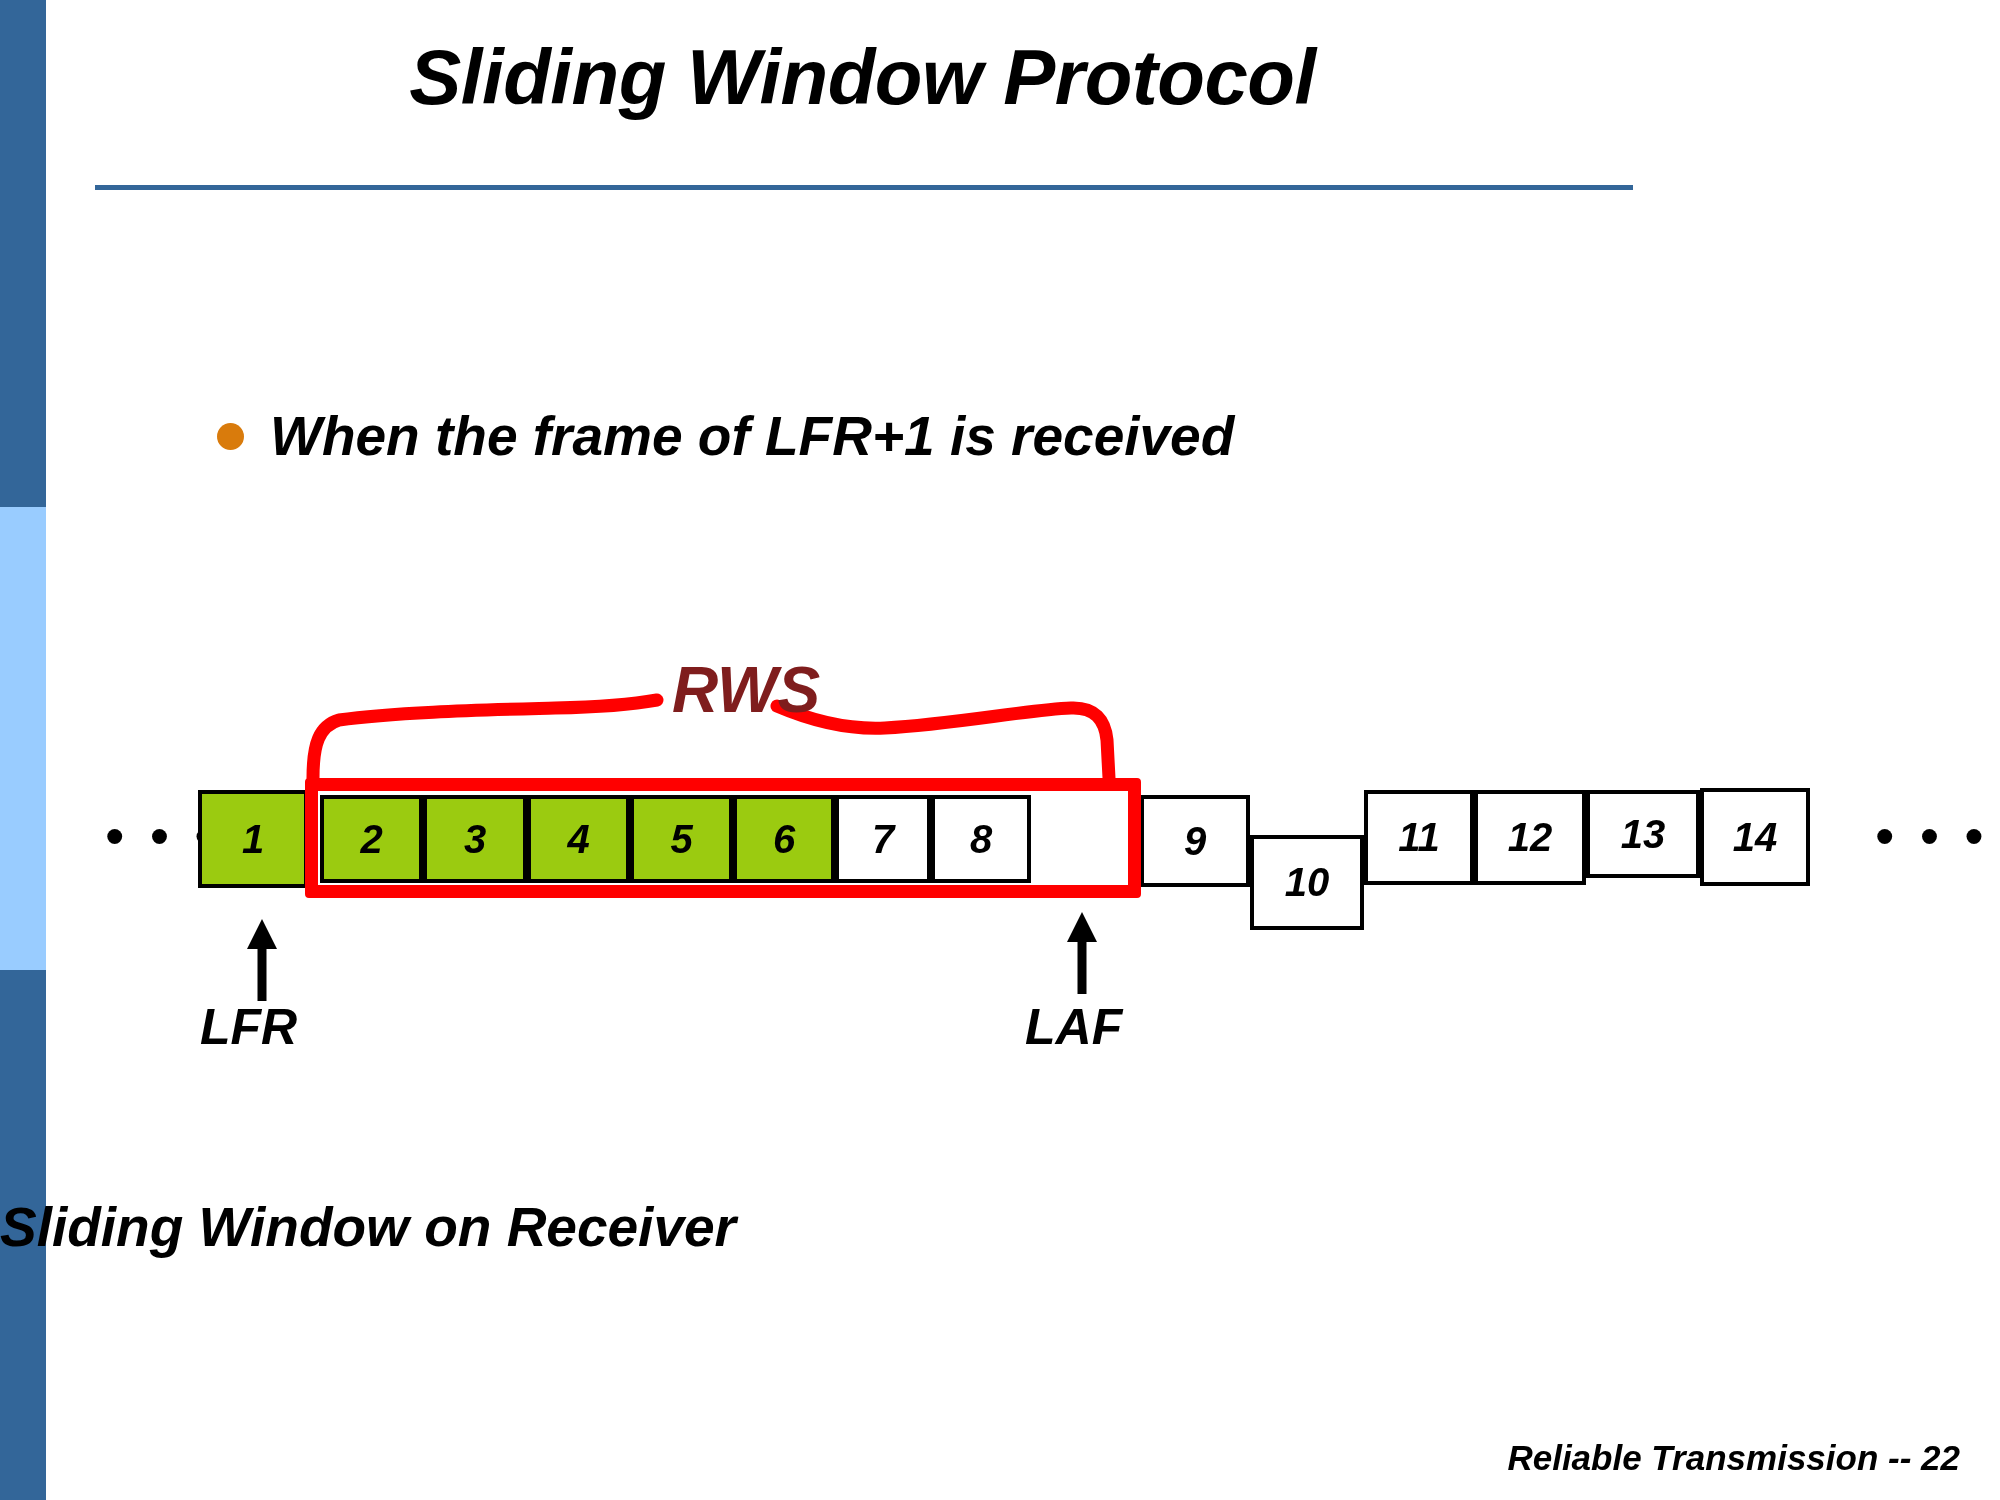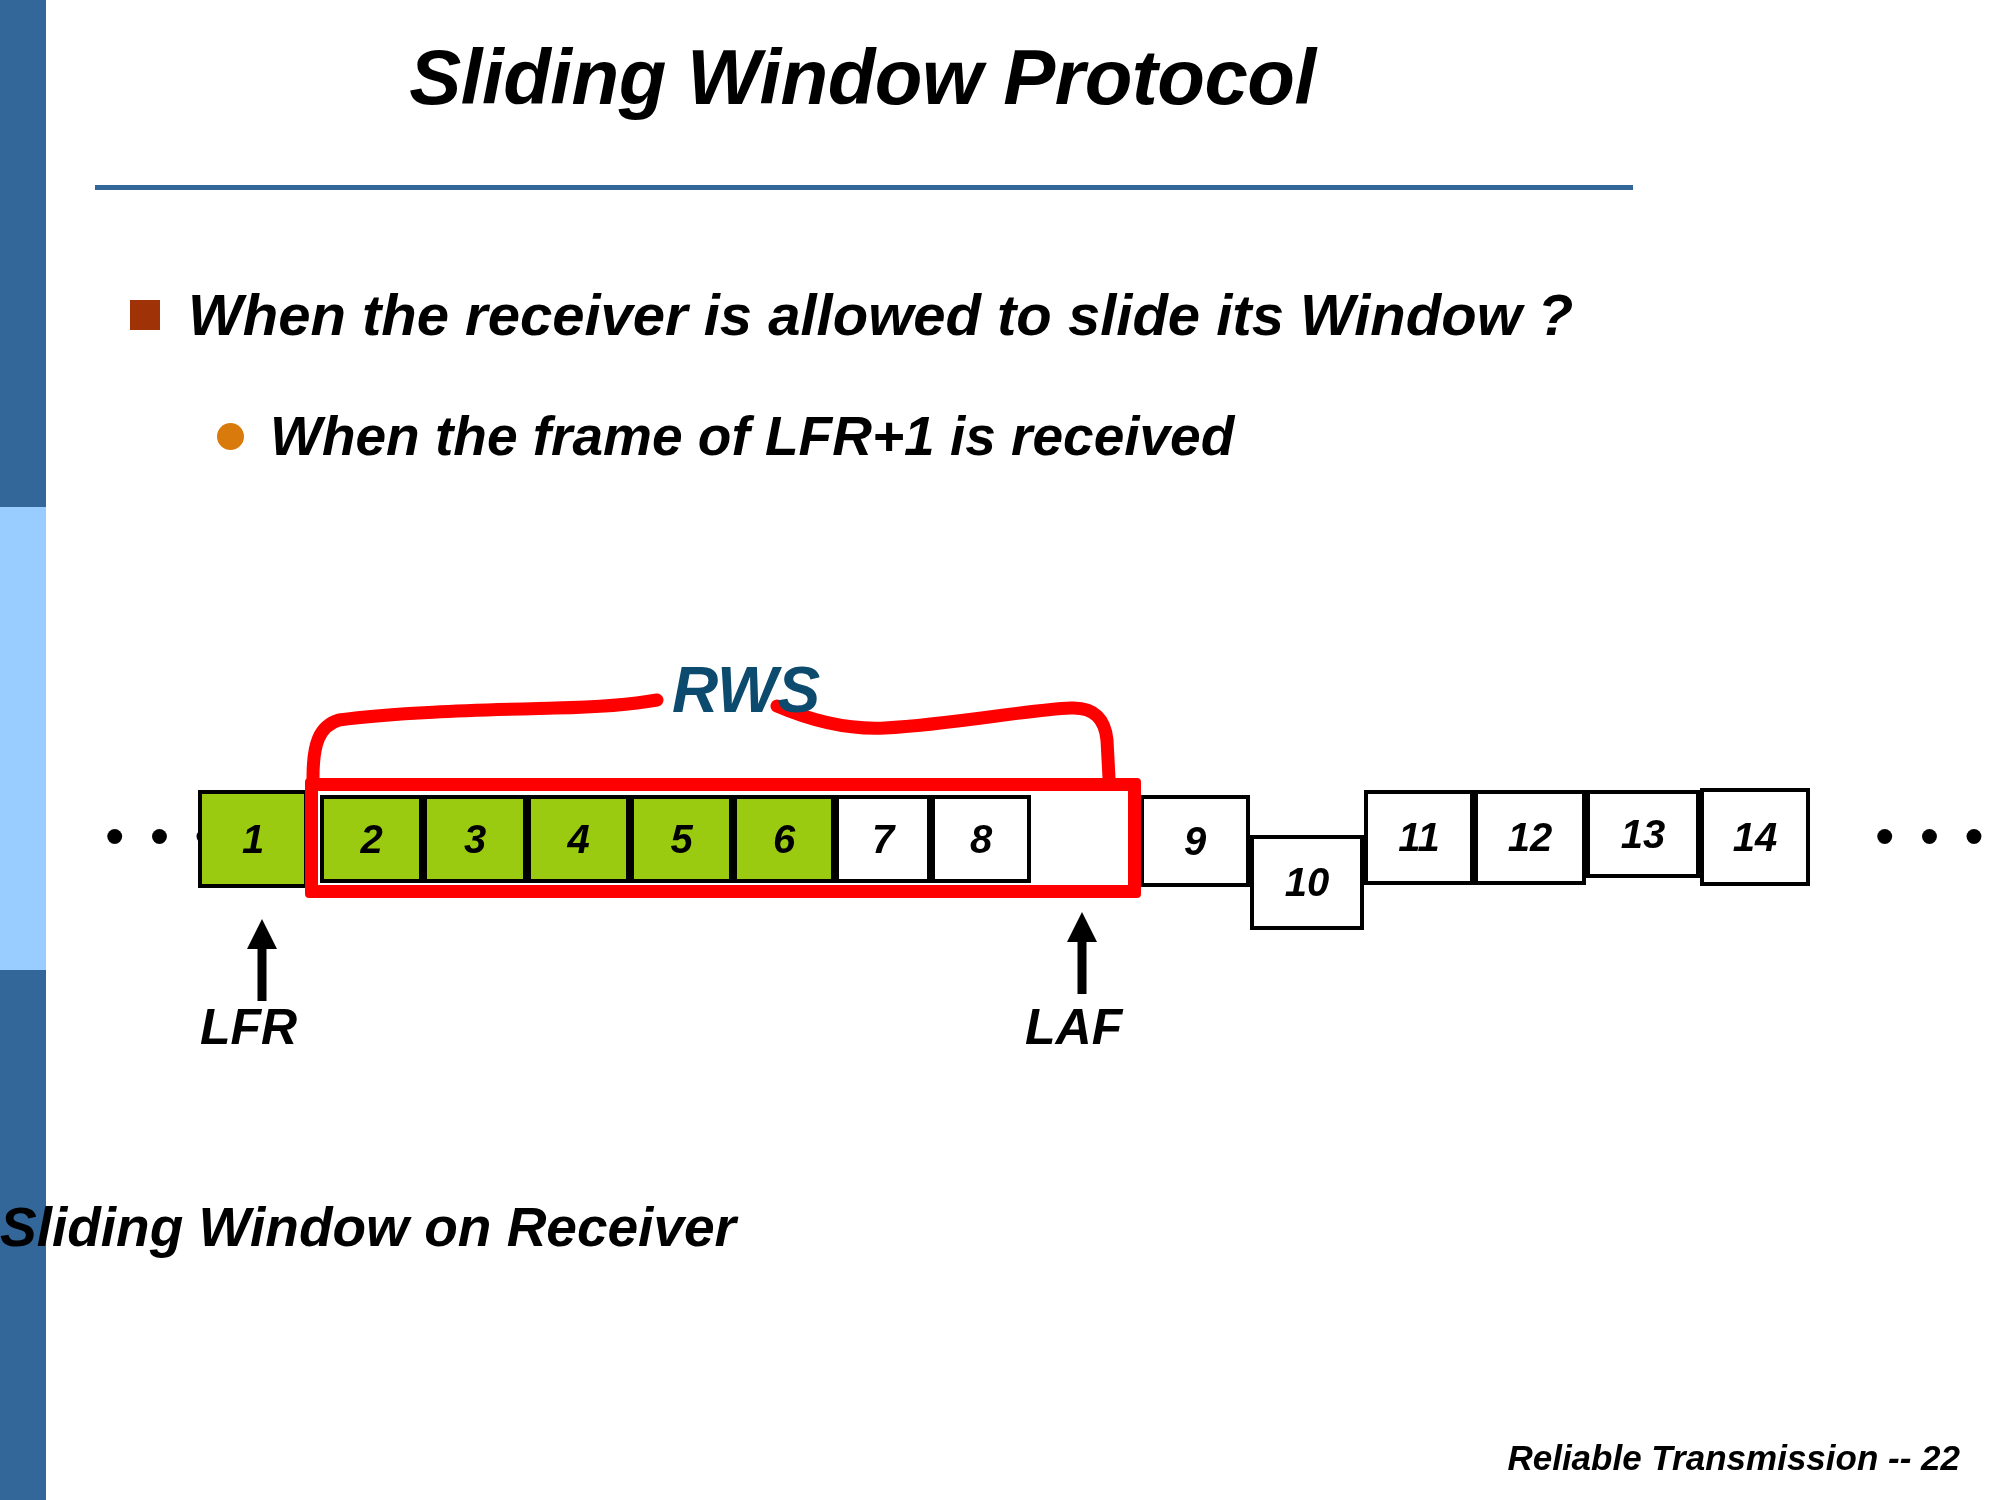--- a/index.html
+++ b/index.html
@@ -207,24 +207,20 @@
 
   <div class="sidebar">
     <div class="band band-top" style="background: rgb(51, 102, 153);"></div>
     <div class="band band-middle" style="background: rgb(153, 204, 255);"></div>
     <div class="band band-bottom" style="background: rgb(51, 102, 153);"></div>
   </div>
 
   <div class="title">Sliding Window Protocol</div>
   <div class="title-rule" style="background: rgb(51, 102, 153);"></div>
 
-  <div class="bullet-l1">
-    <span class="sq-marker" style="background: rgb(160, 50, 8);"></span>
-    <span class="bullet-l1-text">When the receiver is allowed to slide its Window ?</span>
-  </div>
 
   <div class="bullet-l2">
     <span class="dot-marker" style="background: rgb(217, 123, 12);"></span>
     <span class="bullet-l2-text">When the frame of LFR+1 is received</span>
   </div>
 
   <div class="diagram">
 
     <span class="ellipsis ellipsis-left">• • •</span>
     <span class="ellipsis ellipsis-right">• • •</span>
@@ -274,21 +270,21 @@
         </div>
       </div>
 
     <div class="rws-rect" style="border-color: rgb(255, 0, 0);"></div>
 
     <svg class="rws-brace" width="820" height="140" viewBox="0 0 820 140" style="position:absolute; left:305px; top:648px;">
       <path d="M8,130 C8,96 14,78 34,72 C90,64 180,62 250,60 C300,59 330,56 352,52" fill="none" stroke="#FF0000" stroke-width="13" stroke-linecap="round"></path>
       <path d="M472,58 C500,70 540,82 580,80 C650,76 720,62 766,60 C790,59 800,72 802,92 L804,130" fill="none" stroke="#FF0000" stroke-width="13" stroke-linecap="round"></path>
     </svg>
 
-    <span class="rws-label" style="color: #0c4a6e;">RWS</span>
+    <span class="rws-label" style="color: #7f1d1d;">RWS</span>
 
     <svg width="60" height="90" viewBox="0 0 60 90" style="position:absolute; left:232px; top:915px;">
       <line x1="30" y1="86" x2="30" y2="26" stroke="#000000" stroke-width="9"></line>
       <polygon points="30,4 45,34 15,34" fill="#000000"></polygon>
     </svg>
     <span class="pointer-label lfr-label">LFR</span>
 
     <svg width="60" height="90" viewBox="0 0 60 90" style="position:absolute; left:1052px; top:908px;">
       <line x1="30" y1="86" x2="30" y2="26" stroke="#000000" stroke-width="9"></line>
       <polygon points="30,4 45,34 15,34" fill="#000000"></polygon>

